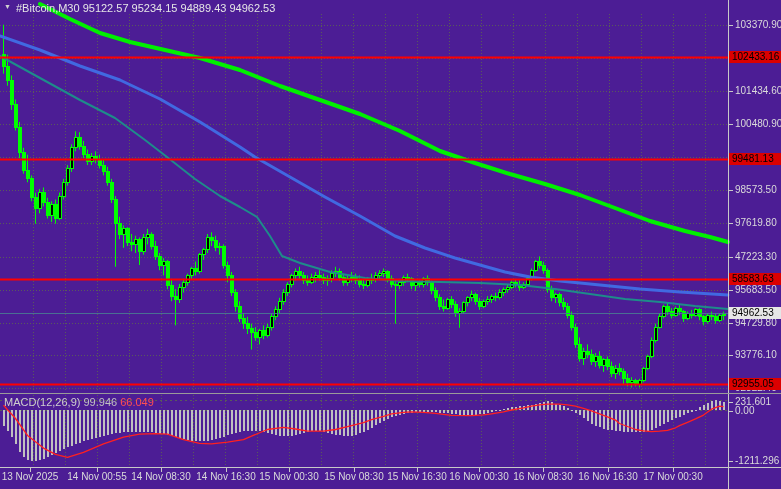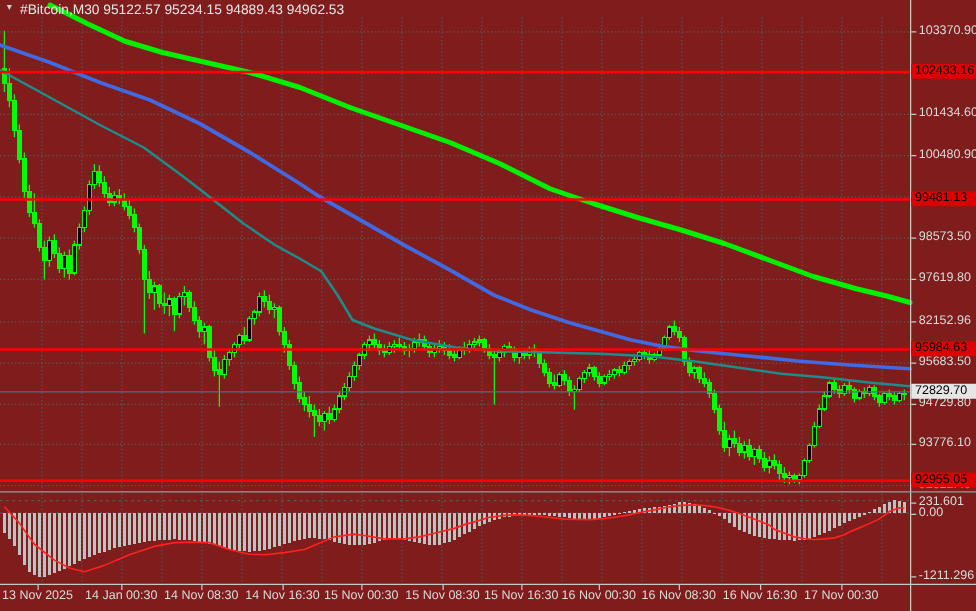--- a/index.html
+++ b/index.html
@@ -1,16 +1,16 @@
 <!DOCTYPE html>
 <html><head>
 <meta charset="utf-8">
 <style>
   html,body{margin:0;padding:0;background:#111;}
-  .win{position:relative;width:781px;height:489px;background:#7f1d1d;overflow:hidden;
+  .win{position:relative;width:781px;height:489px;background:#4c1d95;overflow:hidden;
        font-family:"Liberation Sans", sans-serif;}
   .win svg{position:absolute;left:0;top:0;}
   .title{position:absolute;left:16px;top:2px;font-size:11px;color:#e6e6e6;white-space:nowrap;z-index:6;}
   .tri{position:absolute;left:-12px;top:1px;font-size:7px;color:#d0d0d0;}
   .macd-label{position:absolute;left:4px;top:396px;font-size:11px;color:#cfcfcf;white-space:nowrap;z-index:6;}
   .macd-label .v1{color:#c0c0c0;}
   .macd-label .v2{color:#ff5050;}
   .axis-strip{position:absolute;left:729px;top:0;width:52px;height:350px;z-index:5;}
   .time-strip{position:absolute;left:0;top:468px;width:781px;height:21px;z-index:5;}
   .ptick{position:absolute;left:6px;height:12px;line-height:12px;font-size:10px;color:#dadada;white-space:nowrap;}
@@ -662,44 +662,49 @@
       <line x1="479.5" y1="468" x2="479.5" y2="472" stroke="#c8c8c8" stroke-width="1"></line>
       <line x1="543.5" y1="468" x2="543.5" y2="472" stroke="#c8c8c8" stroke-width="1"></line>
       <line x1="608.5" y1="468" x2="608.5" y2="472" stroke="#c8c8c8" stroke-width="1"></line>
       <line x1="673.5" y1="468" x2="673.5" y2="472" stroke="#c8c8c8" stroke-width="1"></line>
     </svg>
 
   <div class="title">
     <span class="tri">▼</span><span>#Bitcoin,M30 95122.57 95234.15 94889.43 94962.53</span>
   </div>
 
+  <div class="macd-label">
+    <span>MACD(12,26,9)</span>
+    <span class="v1">99.946</span>
+    <span class="v2">66.049</span>
+  </div>
 
   <div class="axis-strip" id="price-axis">
       <div class="ptick" style="top: 19px;">103370.90</div>
       <div class="ptick" style="top: 85px;">101434.60</div>
       <div class="ptick" style="top: 118px;">100480.90</div>
       <div class="ptick" style="top: 184px;">98573.50</div>
       <div class="ptick" style="top: 217px;">97619.80</div>
-      <div class="ptick" style="top: 251px;">82152.96</div>
+      <div class="ptick" style="top: 251px;">47223.30</div>
       <div class="ptick" style="top: 284px; text-align: right;">95683.50</div>
       <div class="ptick" style="top: 317px;">94729.80</div>
       <div class="ptick" style="top: 349px;">93776.10</div>
       <div class="ptick" style="top: 382px;">92822.40</div>
       <div class="plevel" style="top: 51px;">102433.16</div>
       <div class="plevel" style="top: 153px;">99481.13</div>
-      <div class="plevel" style="top: 273px;">95984.63</div>
+      <div class="plevel" style="top: 273px;">58583.63</div>
       <div class="plevel" style="top: 378px;">92955.05</div>
-      <div class="pcur" style="top: 307px;">72829.70</div>
+      <div class="pcur" style="top: 307px;">94962.53</div>
       <div class="mtick" style="top: 397px;">231.601</div>
       <div class="mtick" style="top: 406px;">0.00</div>
       <div class="mtick" style="top: 456px;">-1211.296</div>
     </div>
   <div class="time-strip" id="time-axis">
       <div class="ttick" style="top: 3px; left: 30px;">13 Nov 2025</div>
-      <div class="ttick" style="top: 3px; left: 97px;">14 Jan 00:30</div>
+      <div class="ttick" style="top: 3px; left: 97px;">14 Nov 00:55</div>
       <div class="ttick" style="top: 3px; left: 161px;">14 Nov 08:30</div>
       <div class="ttick" style="top: 3px; left: 226px;">14 Nov 16:30</div>
       <div class="ttick" style="top: 3px; left: 289px;">15 Nov 00:30</div>
       <div class="ttick" style="top: 3px; left: 354px;">15 Nov 08:30</div>
       <div class="ttick" style="top: 3px; left: 417px;">15 Nov 16:30</div>
       <div class="ttick" style="top: 3px; left: 479px;">16 Nov 00:30</div>
       <div class="ttick" style="top: 3px; left: 543px;">16 Nov 08:30</div>
       <div class="ttick" style="top: 3px; left: 608px;">16 Nov 16:30</div>
       <div class="ttick" style="top: 3px; left: 673px;">17 Nov 00:30</div>
     </div>

